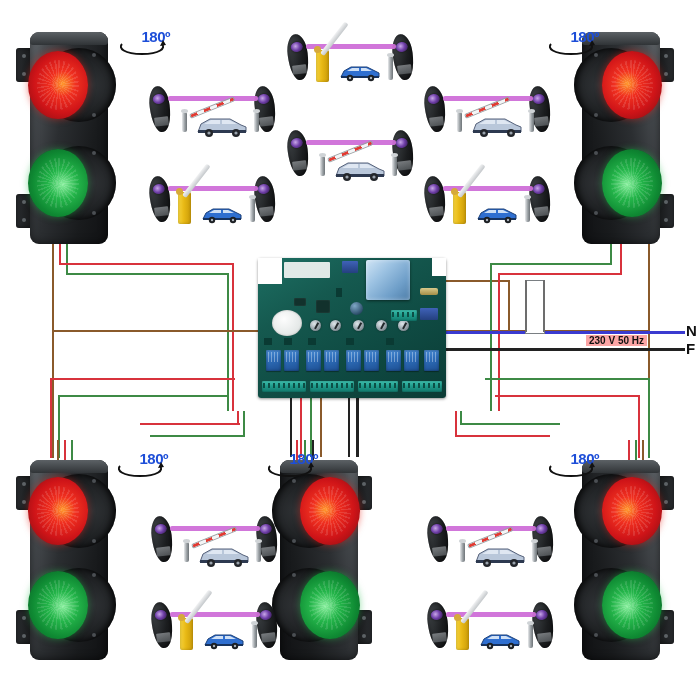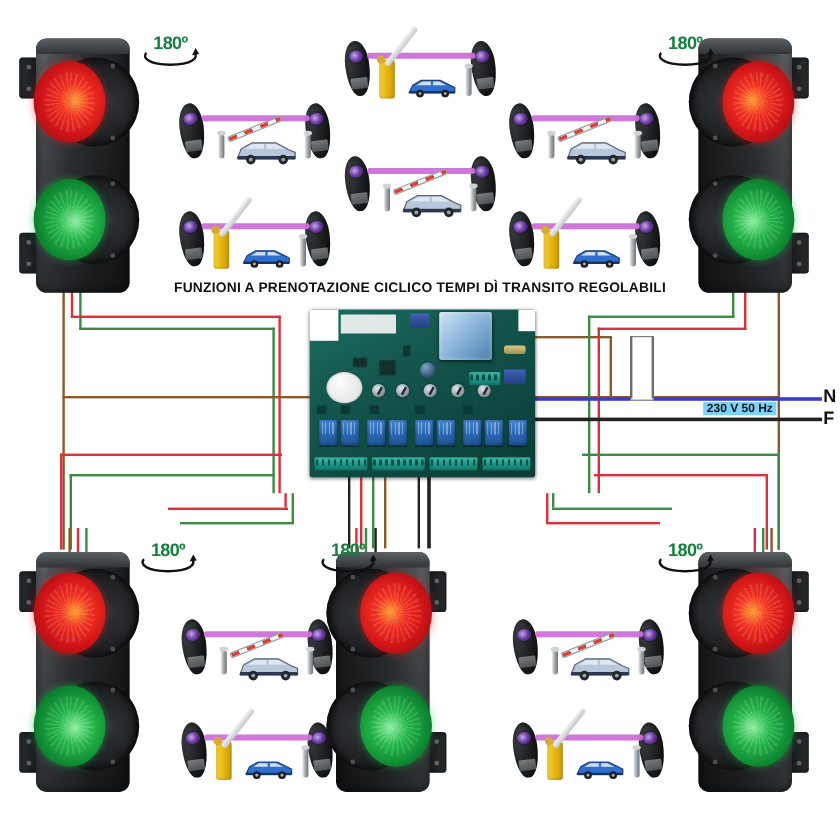--- a/index.html
+++ b/index.html
@@ -69,22 +69,22 @@
     opacity:.75;
   }
   .tl .hood .scrw{position:absolute;width:4px;height:4px;border-radius:50%;background:#4b4f53;}
   .tl .hood .s1{left:50px;top:5px;} .tl .hood .s2{left:50px;bottom:5px;}
   
   .tl.flip{transform:scaleX(-1);}
 
   
   .rot{position:absolute;width:56px;height:30px;}
   .rot .txt{
-    position:absolute;left:0;top:0;width:100%;text-align:center;
-    font:700 15px "Liberation Sans",sans-serif;color:#15803d;letter-spacing:-.5px;
+    position:absolute;left:0;top:0;width:100%;text-align:right;
+    font:700 15px "Liberation Sans",sans-serif;color:#1d4ed8;letter-spacing:-.5px;
   }
   .rot svg{position:absolute;left:2px;top:9px;}
 
   
   .icong{position:absolute;}
   .pcell{
     position:absolute;width:20px;height:46px;border-radius:50% 50% 46% 46%/42% 42% 56% 56%;
     background:linear-gradient(108deg,#585d61 0%,#35393c 28%,#1c1e20 62%,#0e0f10 100%);
     box-shadow:inset 0 0 5px rgba(0,0,0,.7);
     transform:rotate(-7deg);
@@ -120,21 +120,21 @@
 
   
   .caption{
     position:absolute;text-align:center;width:100%;
     font:700 11.5px "Liberation Sans",sans-serif;color:#111;letter-spacing:.2px;
   }
 
   
   .mains-txt{
     position:absolute;font:700 10px "Liberation Sans",sans-serif;color:#111;
-    background:#7dd3fc;padding:0 3px;
+    background:#fca5a5;padding:0 3px;
   }
   .mains-let{position:absolute;font:700 15px "Liberation Sans",sans-serif;color:#111;}
 
   
   #board{
     position:absolute;
     background:linear-gradient(150deg,#1d6f63 0%,#15594f 30%,#0f4b43 62%,#0b3b35 100%);
     box-shadow:0 1px 3px rgba(0,0,0,.45);
   }
   #board .notch{position:absolute;background:#fff;}
@@ -709,19 +709,18 @@
       <path d="M9 9 L14 6 L21 6 L21 9 Z" fill="#cfe0f5"></path>
       <path d="M23 6 L28 6 L34 9 L23 9 Z" fill="#cfe0f5"></path>
       <rect x="3" y="14" width="38" height="2" fill="#16325e"></rect>
       <circle cx="12" cy="16" r="3.2" fill="#1c1f23"></circle>
         <circle cx="12" cy="16" r="1.2" fill="#aab3bd"></circle>
       <circle cx="33" cy="16" r="3.2" fill="#1c1f23"></circle>
         <circle cx="33" cy="16" r="1.2" fill="#aab3bd"></circle>
     </svg>
   </div>
 
-  <div class="caption" style="left:0;top:234px;">FUNZIONI A PRENOTAZIONE CICLICO TEMPI DÌ TRANSITO REGOLABILI</div>
 
   <div class="mains-txt" style="left:586px;top:335px;">230 V 50 Hz</div>
   <div class="mains-let" style="left:686px;top:322px;">N</div>
   <div class="mains-let" style="left:686px;top:340px;">F</div>
 
 </div>
 
 </body></html>

